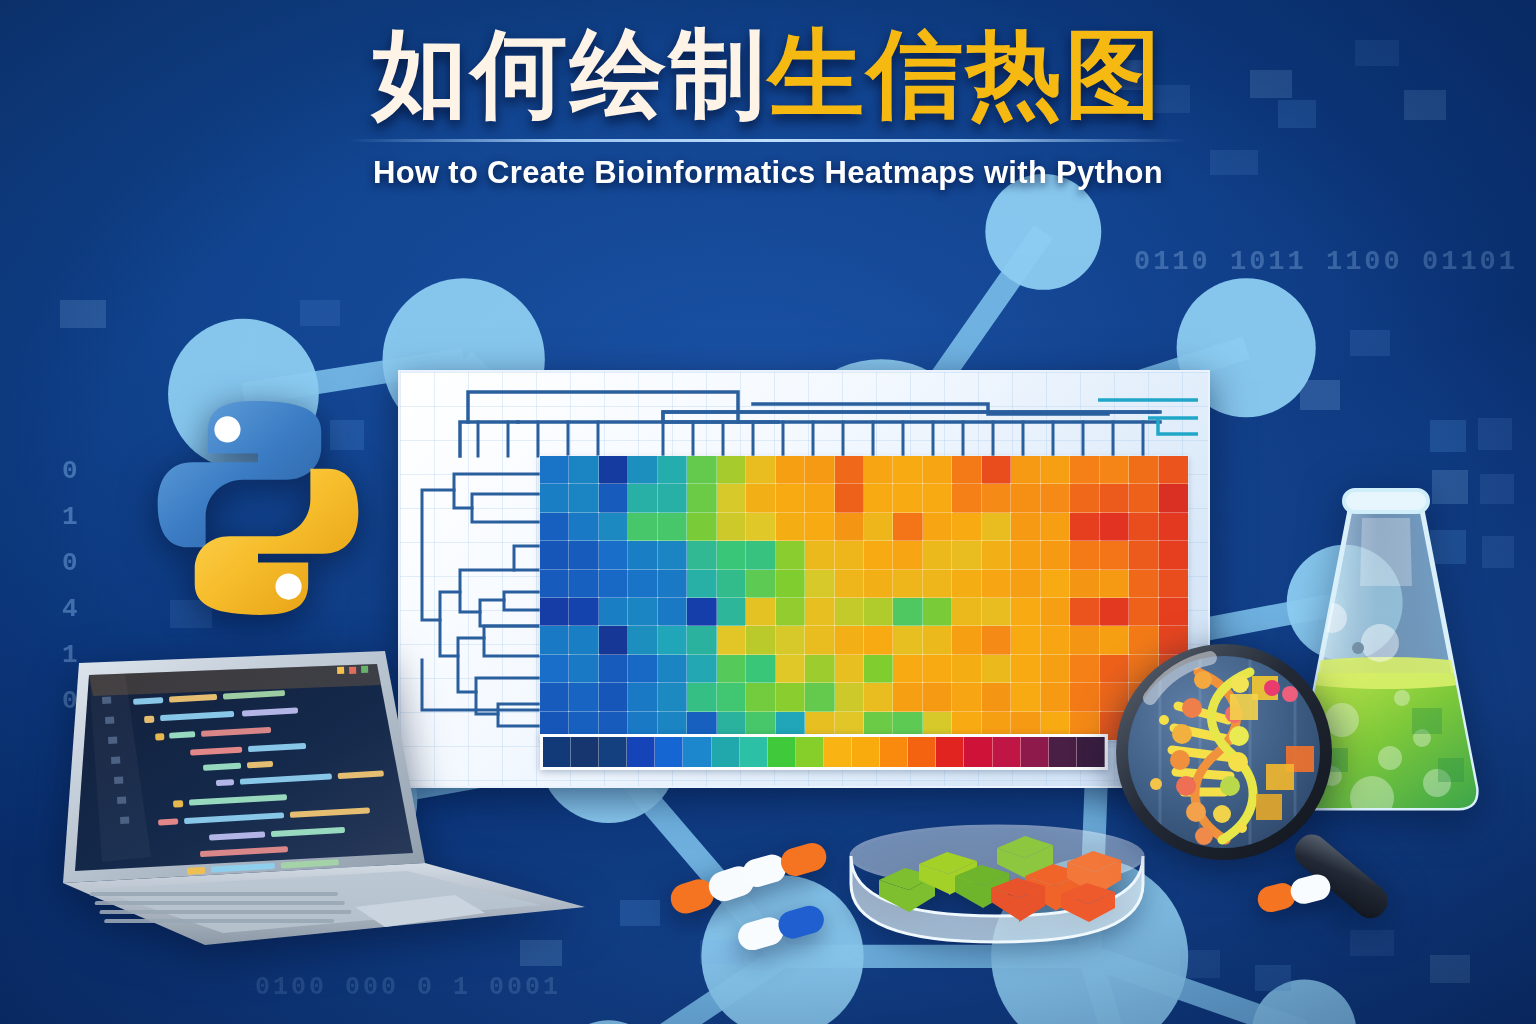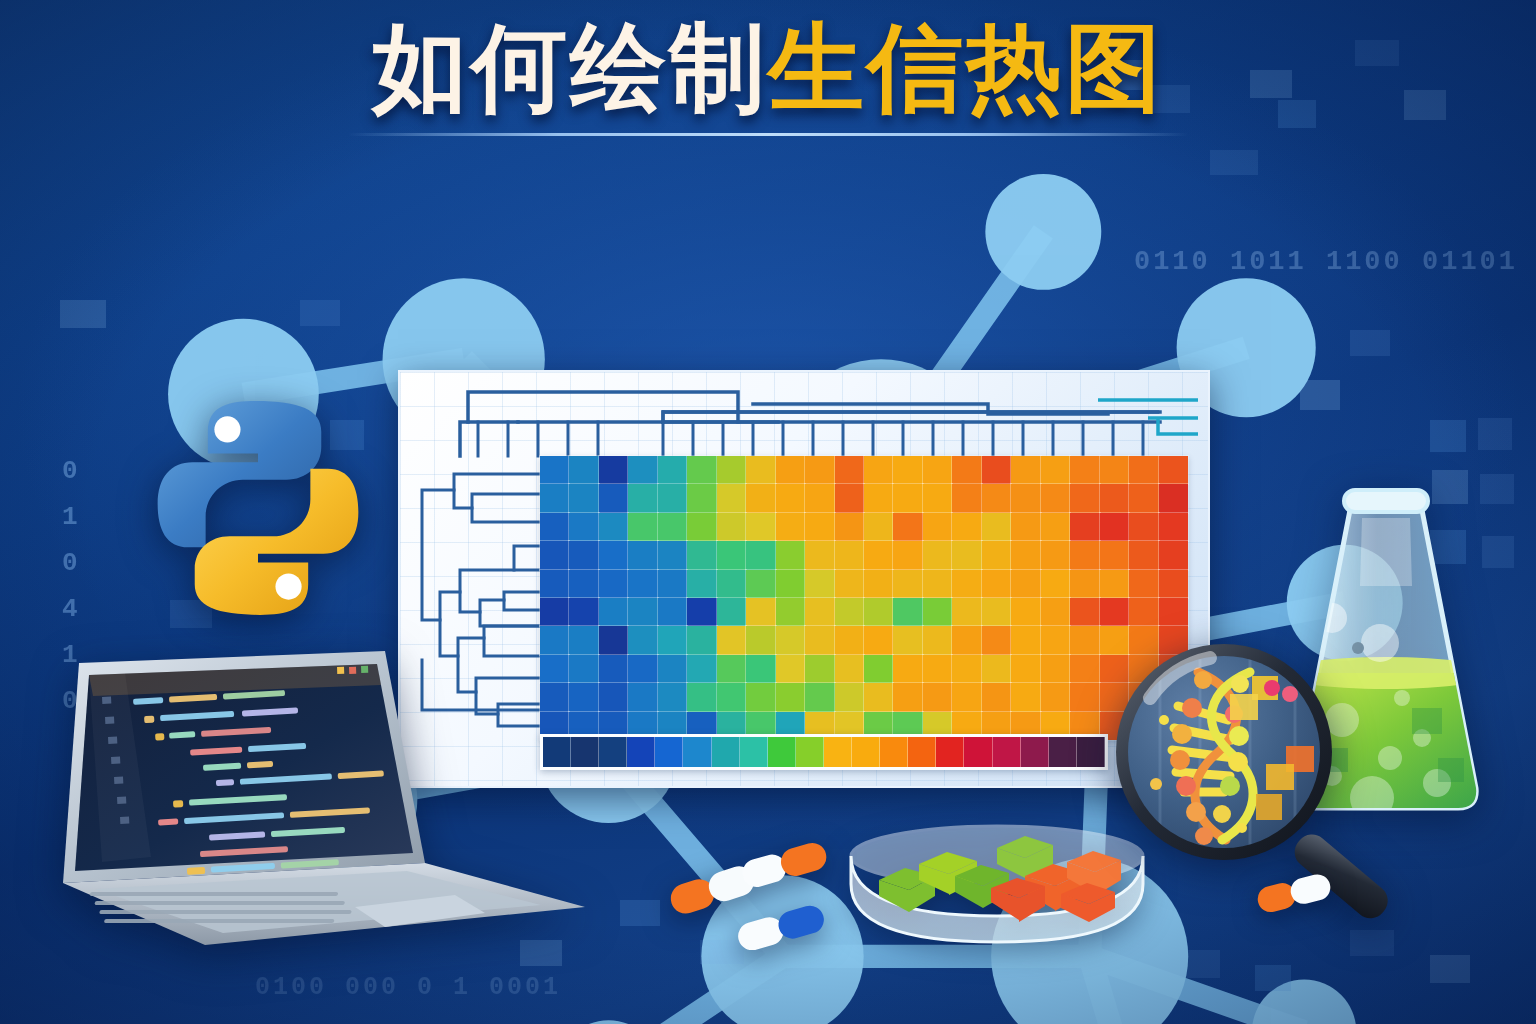--- a/index.html
+++ b/index.html
@@ -41,21 +41,21 @@
 
   
   #title-block { position:absolute; left:0; top:18px; width:100%; text-align:center; z-index:8; }
   #main-title {
     font-family:"DejaVu Serif", serif; font-weight:bold;
     font-size:116px; line-height:1.0; color:#ffffff;
     letter-spacing:-1px;
     text-shadow:0 5px 14px rgba(2,20,60,.75), 0 1px 0 #cfe2ff;
   }
   #cn-title {
-    margin-top:0; font-size:96px; font-weight:bold; line-height:1.05;
+    margin-top:6px; font-size:96px; font-weight:bold; line-height:1.05;
     letter-spacing:3px;
     text-shadow:0 6px 12px rgba(2,18,55,.8);
   }
   #cn-a { color:#fdf3e6; }
   #cn-b { color:#f5b912; }
   #divider {
     width:840px; height:3px; margin:14px auto 0;
     background:linear-gradient(90deg, rgba(140,190,245,0) 0%, rgba(175,215,255,.85) 25%, rgba(200,230,255,.95) 50%, rgba(175,215,255,.85) 75%, rgba(140,190,245,0) 100%);
   }
   #en-sub {
@@ -190,20 +190,21 @@
     <span>1</span>
     <span>0</span>
   </div>
 
   <div class="vig"></div>
 </div>
 
 <div id="title-block">
   <div id="cn-title"><span id="cn-a">如何绘制</span><span id="cn-b">生信热图</span></div>
   <div id="divider"></div>
+  <div id="en-sub">How to Create Bioinformatics Heatmaps with Python</div>
 </div>
 
 <div id="panel">
   <div class="gridlines"></div>
 
   <svg id="dendro-top" viewBox="0 0 800 78">
     <g stroke="#2a5f9e" stroke-width="3.5" fill="none" stroke-linecap="square">
       <path d="M52 74 L52 40 L110 40"></path>
       <path d="M60 40 L60 10 L330 10 L330 40"></path>
       <path d="M110 40 L370 40"></path>

